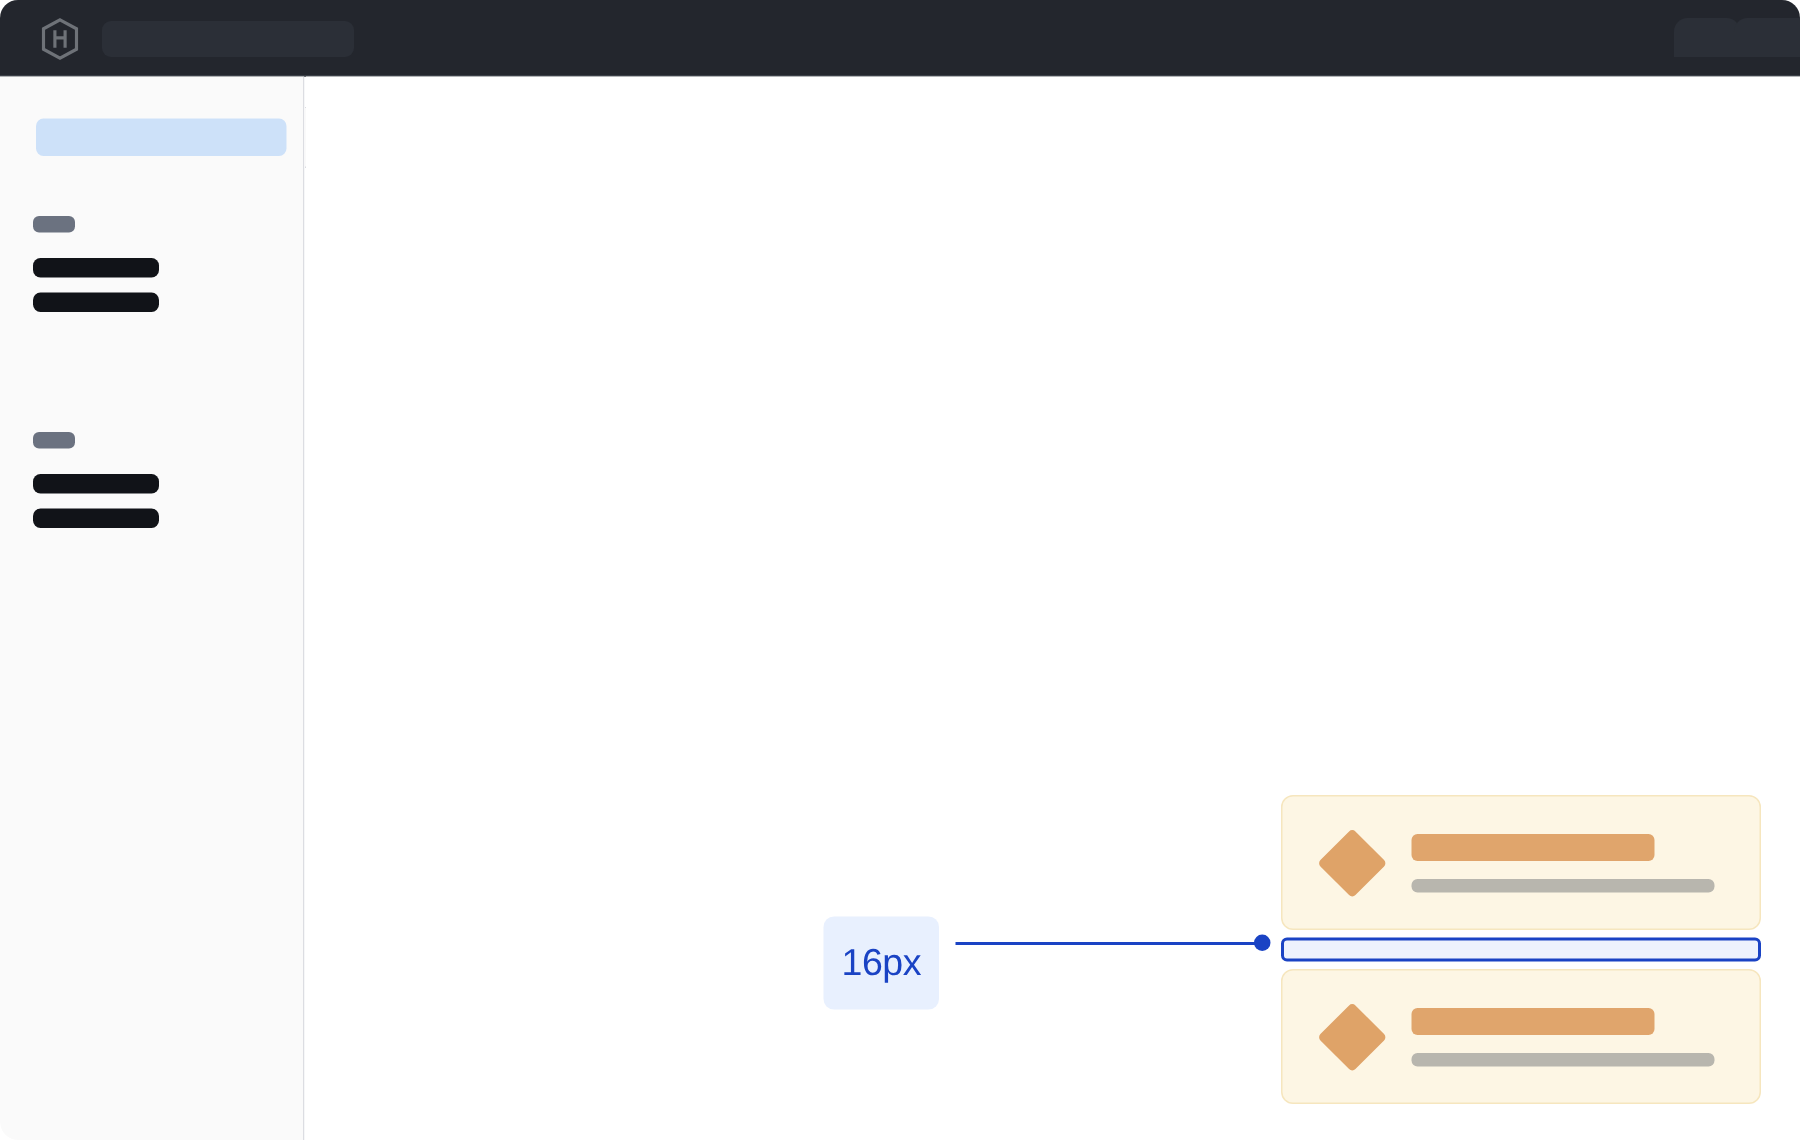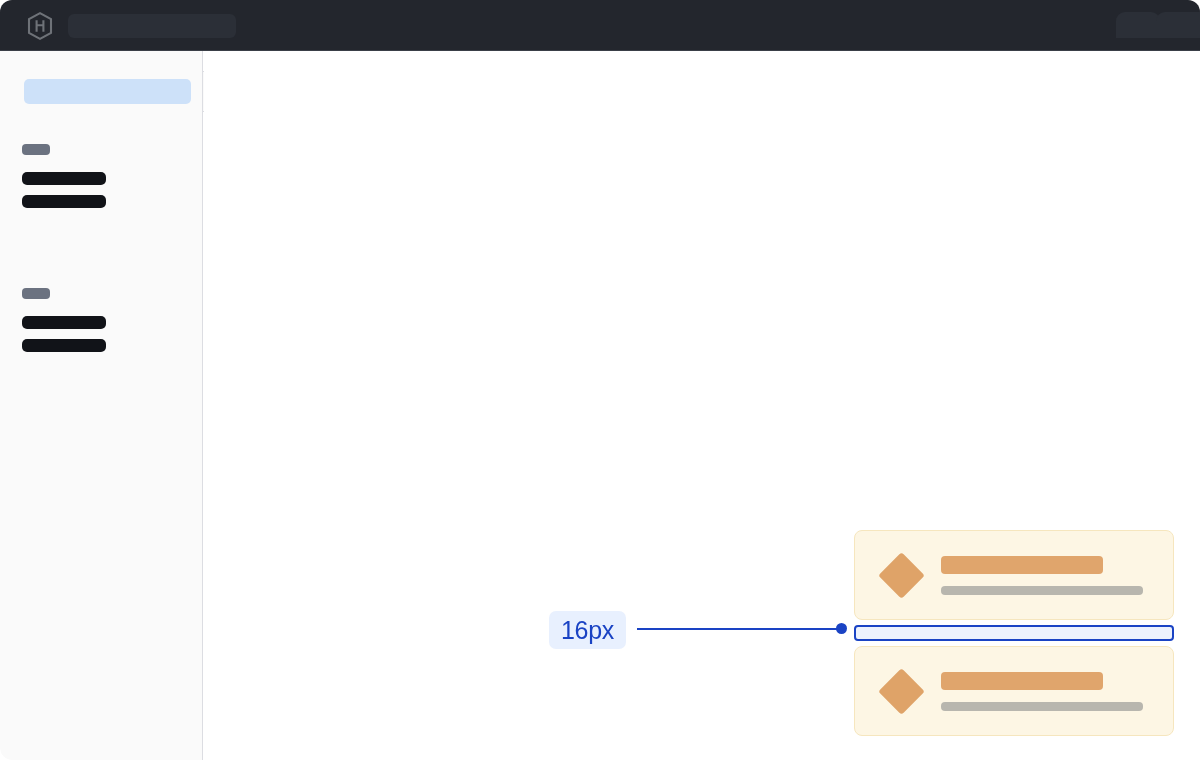--- a/index.html
+++ b/index.html
@@ -205,21 +205,21 @@
     width: 11px;
     height: 11px;
     background: #1A43C4;
     border-radius: 50%;
   }
 
   #measure-label-chip {
     position: absolute;
     left: 549px;
     top: 611px;
-    padding: 4px 12px;
+    padding: 16px 12px;
     background: #E8F0FE;
     border-radius: 7px;
     color: #1A43C4;
     font-size: 25px;
     line-height: 30px;
     letter-spacing: -0.3px;
   }
 </style>
 </head>
 <body>

